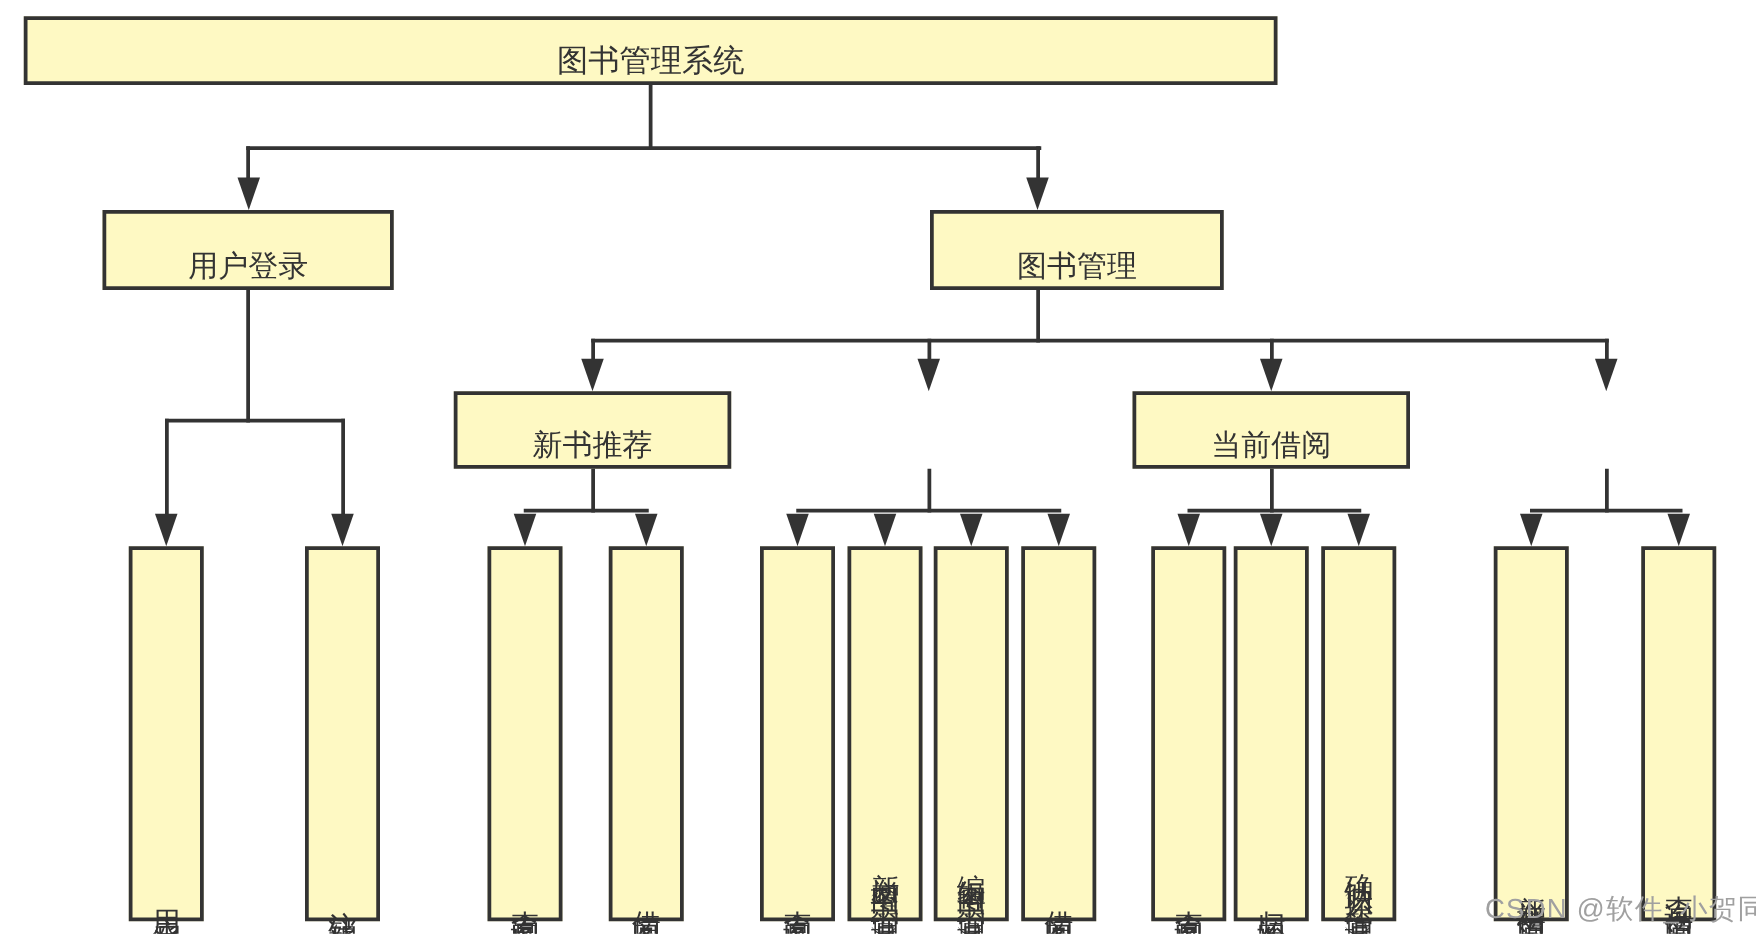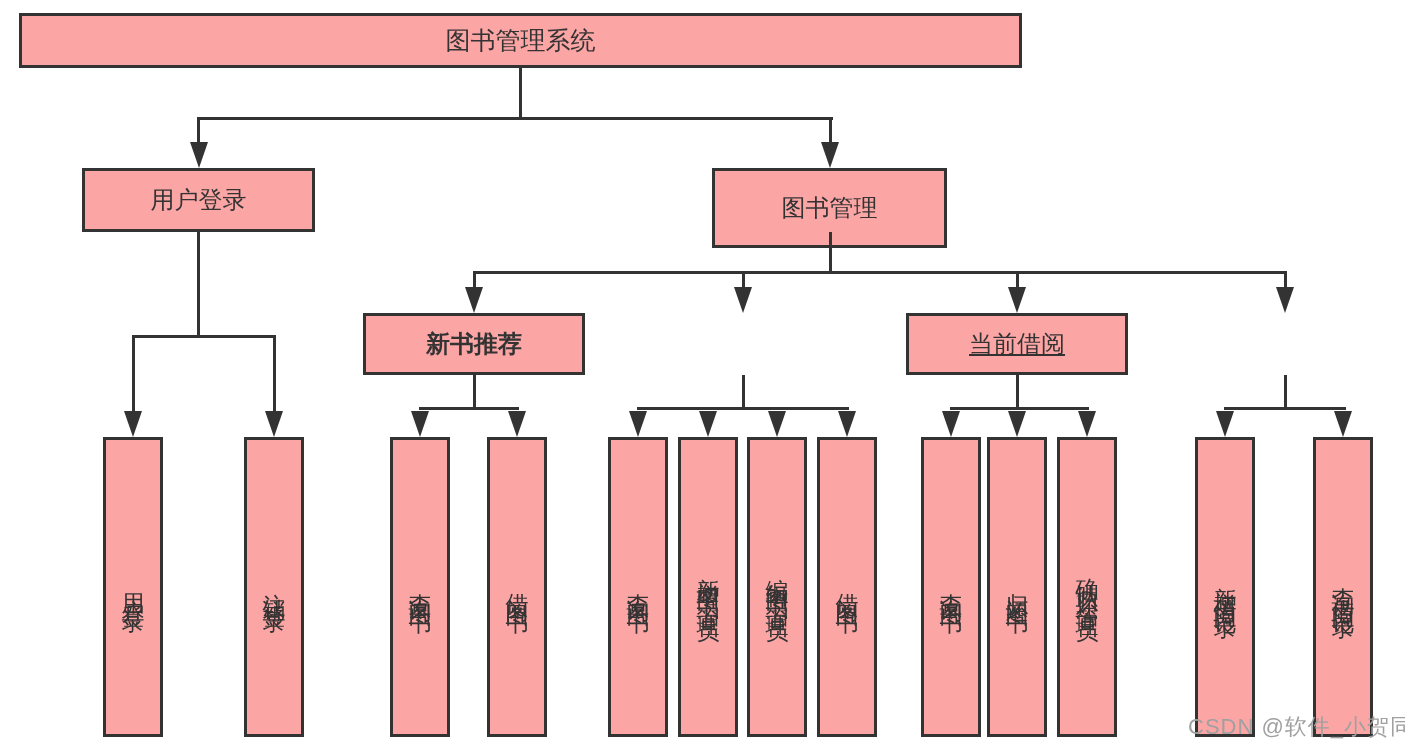--- a/index.html
+++ b/index.html
@@ -11,24 +11,24 @@
   #canvas {
     position: relative;
     width: 1405px;
     height: 747px;
     background: #ffffff;
     overflow: hidden;
   }
   .box {
     position: absolute;
     border: 3px solid #333333;
-    background: #fca5a5;
+    background: #fef9c3;
     color: #333333;
     display: flex;
-    align-items: center;
+    align-items: flex-end;
     justify-content: center;
     text-align: center;
   }
   .box.root  { font-size: 25px; }
   .box.lvl   { font-size: 24px; }
   .box.leaf  { font-size: 23px; }
   .leaf .vtext {
     writing-mode: vertical-rl;
     letter-spacing: 6px;
     line-height: 1;
@@ -62,30 +62,30 @@
 <div id="canvas">
 
   <div class="box root" style="left:19px; top:13px; width:1003px; height:55px;">
     <span>图书管理系统</span>
   </div>
 
   <div class="box lvl" style="left:82px; top:168px; width:233px; height:64px;">
     <span>用户登录</span>
   </div>
 
-  <div class="box lvl" style="left:712px; top:168px; width:235px; height:80px;">
+  <div class="box lvl" style="left:744px; top:168px; width:235px; height:64px;">
     <span>图书管理</span>
   </div>
 
-  <div class="box lvl" style="left:363px; top:313px; width:222px; height:62px;font-weight:bold;">
+  <div class="box lvl" style="left:363px; top:313px; width:222px; height:62px;">
     <span>新书推荐</span>
   </div>
 
 
-  <div class="box lvl" style="left:906px; top:313px; width:222px; height:62px;text-decoration:underline;">
+  <div class="box lvl" style="left:906px; top:313px; width:222px; height:62px;">
     <span>当前借阅</span>
   </div>
 
 
   <div class="box leaf" style="left:103px; top:437px; width:60px; height:300px;">
     <span class="vtext">用户登录</span>
   </div>
 
   <div class="box leaf" style="left:244px; top:437px; width:60px; height:300px;">
     <span class="vtext">注销登录</span>

